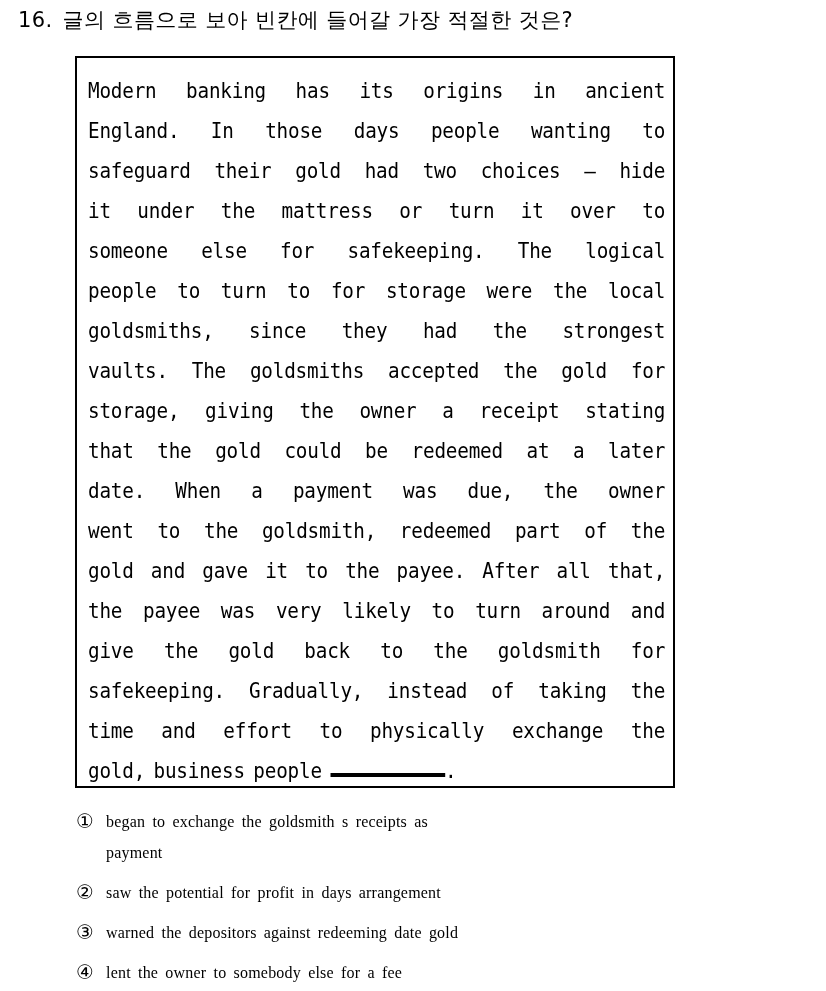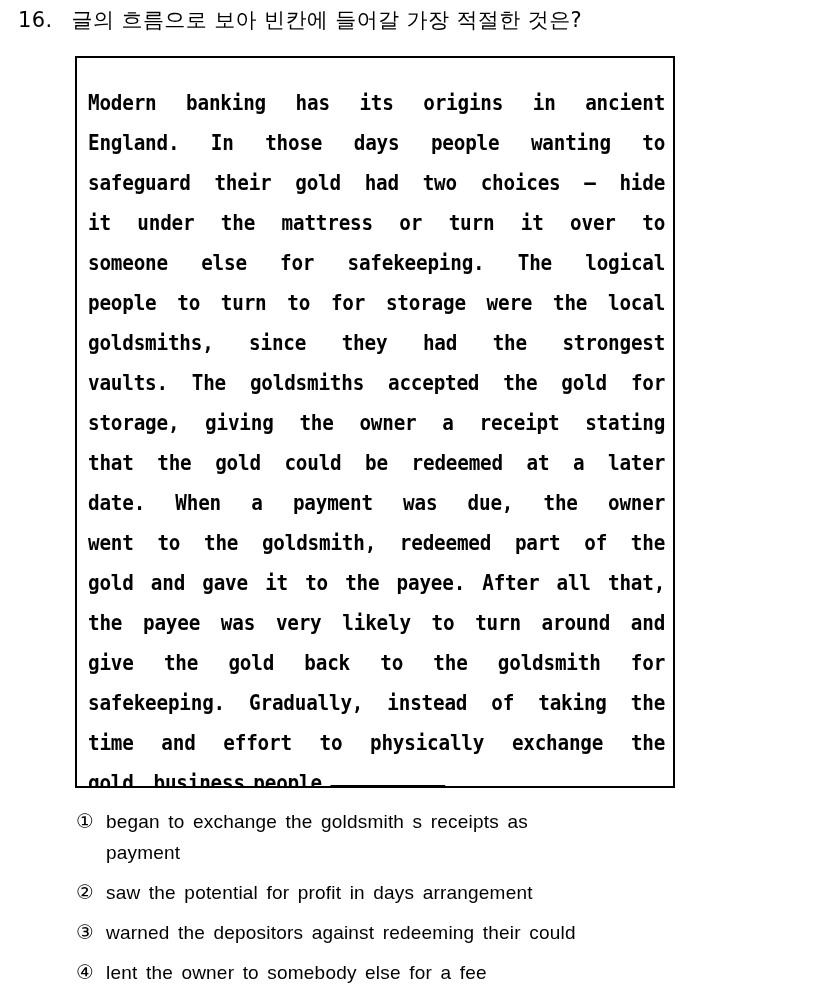--- a/index.html
+++ b/index.html
@@ -24,38 +24,37 @@
     left: 18px;
     top: 6px;
     width: 790px;
     font-size: 21px;
     line-height: 28px;
     letter-spacing: 0.4px;
     white-space: nowrap;
     font-family: "DejaVu Sans", "Liberation Sans", sans-serif;
   }
   .question-header .qnum {
-    margin-right: 19px;
+    margin-right: 10px;
   }
 
   
   .passage-box {
     position: absolute;
     left: 75px;
     top: 56px;
     width: 600px;
     height: 732px;
     border: 2px solid #000000;
     box-sizing: border-box;
     background: #ffffff;
     overflow: hidden;
   }
   .passage-inner {
-    padding: 25px 11px 0 11px;
-    font-weight: bold;
+    padding: 13px 11px 0 11px;
   }
   .passage-line {
     font-family: "DejaVu Sans Mono", "Liberation Mono", monospace;
     font-size: 20.5px;
     line-height: 40px;
     height: 40px;
     color: #000000;
     white-space: nowrap;
     display: flex;
     justify-content: space-between;
@@ -102,22 +101,22 @@
   .choice-marker {
     width: 30px;
     flex: 0 0 30px;
     font-size: 20px;
     line-height: 31px;
     font-family: "DejaVu Sans", "Liberation Sans", sans-serif;
     text-align: left;
   }
   .choice-text {
     flex: 1 1 auto;
-    font-family: Liberation Sans, sans-serif;
-    font-size: 19px;
+    font-family: Liberation Serif, serif;
+    font-size: 16px;
     line-height: 31px;
     letter-spacing: 0.2px;
     word-spacing: 3px;
   }
   .choice-text .line2 {
     display: block;
   }
 </style>
 </head>
 <body>
@@ -309,19 +308,19 @@
 <div class="choice">
       <span class="choice-marker">①</span>
       <span class="choice-text">began to exchange the goldsmith s receipts as<span class="line2">payment</span></span>
     </div>
     <div class="choice">
       <span class="choice-marker">②</span>
       <span class="choice-text">saw the potential for profit in days arrangement</span>
     </div>
     <div class="choice">
       <span class="choice-marker">③</span>
-      <span class="choice-text">warned the depositors against redeeming their could</span>
+      <span class="choice-text">warned the depositors against redeeming date gold</span>
     </div>
     <div class="choice">
       <span class="choice-marker">④</span>
       <span class="choice-text">lent the owner to somebody else for a fee</span>
     </div>
   </div>
 
 </body></html>

